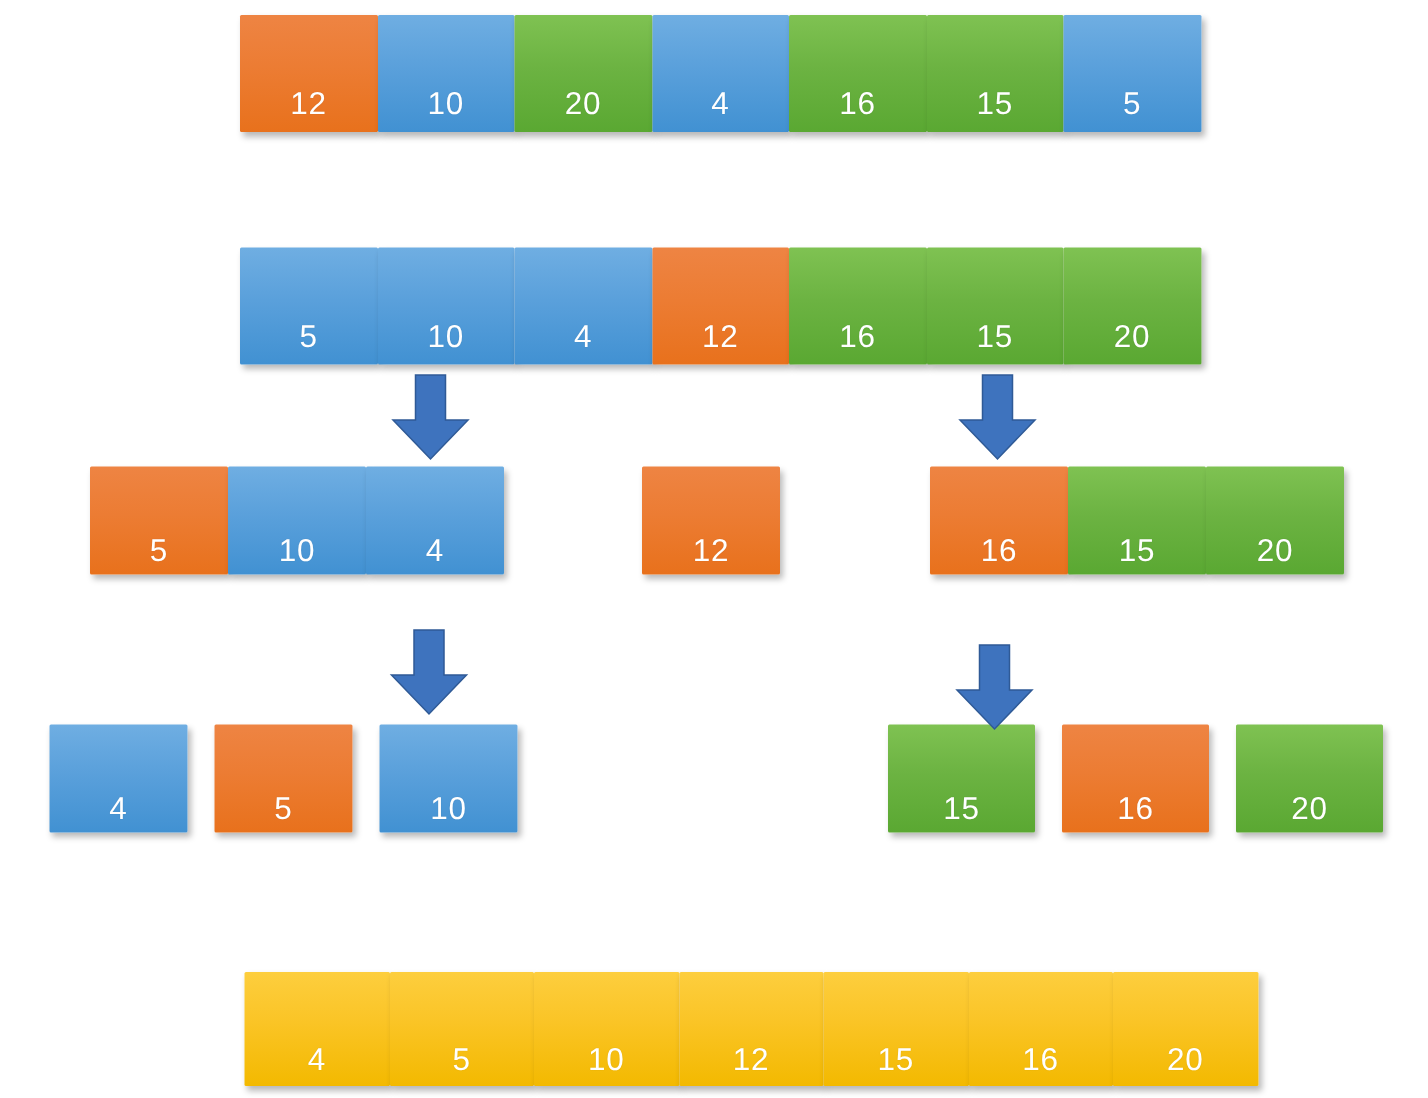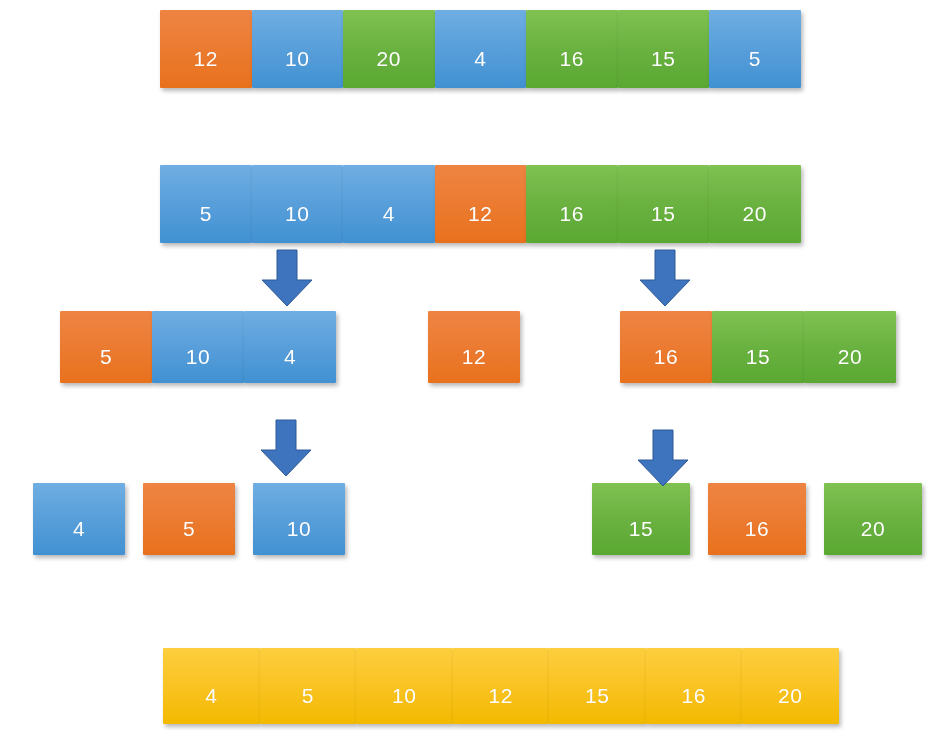--- a/index.html
+++ b/index.html
@@ -27,21 +27,21 @@
     display: flex;
     align-items: center;
     justify-content: center;
     letter-spacing: 0.5px;
     text-shadow: 0 0 1px rgba(0,0,0,0.10);
     box-shadow: 2px 3px 4px rgba(0,0,0,0.28);
     border-radius: 1px;
   }
   .box .val {
     position: relative;
-    top: 9px;
+    top: 20px;
   }
   .c-orange {
     background: linear-gradient(to bottom, #EE8443 0%, #EC7C33 45%, #E8711C 100%);
   }
   .c-blue {
     background: linear-gradient(to bottom, #6FAEE2 0%, #5AA0DB 45%, #4191D2 100%);
   }
   .c-green {
     background: linear-gradient(to bottom, #7FC252 0%, #6CB342 45%, #5AA832 100%);
   }

